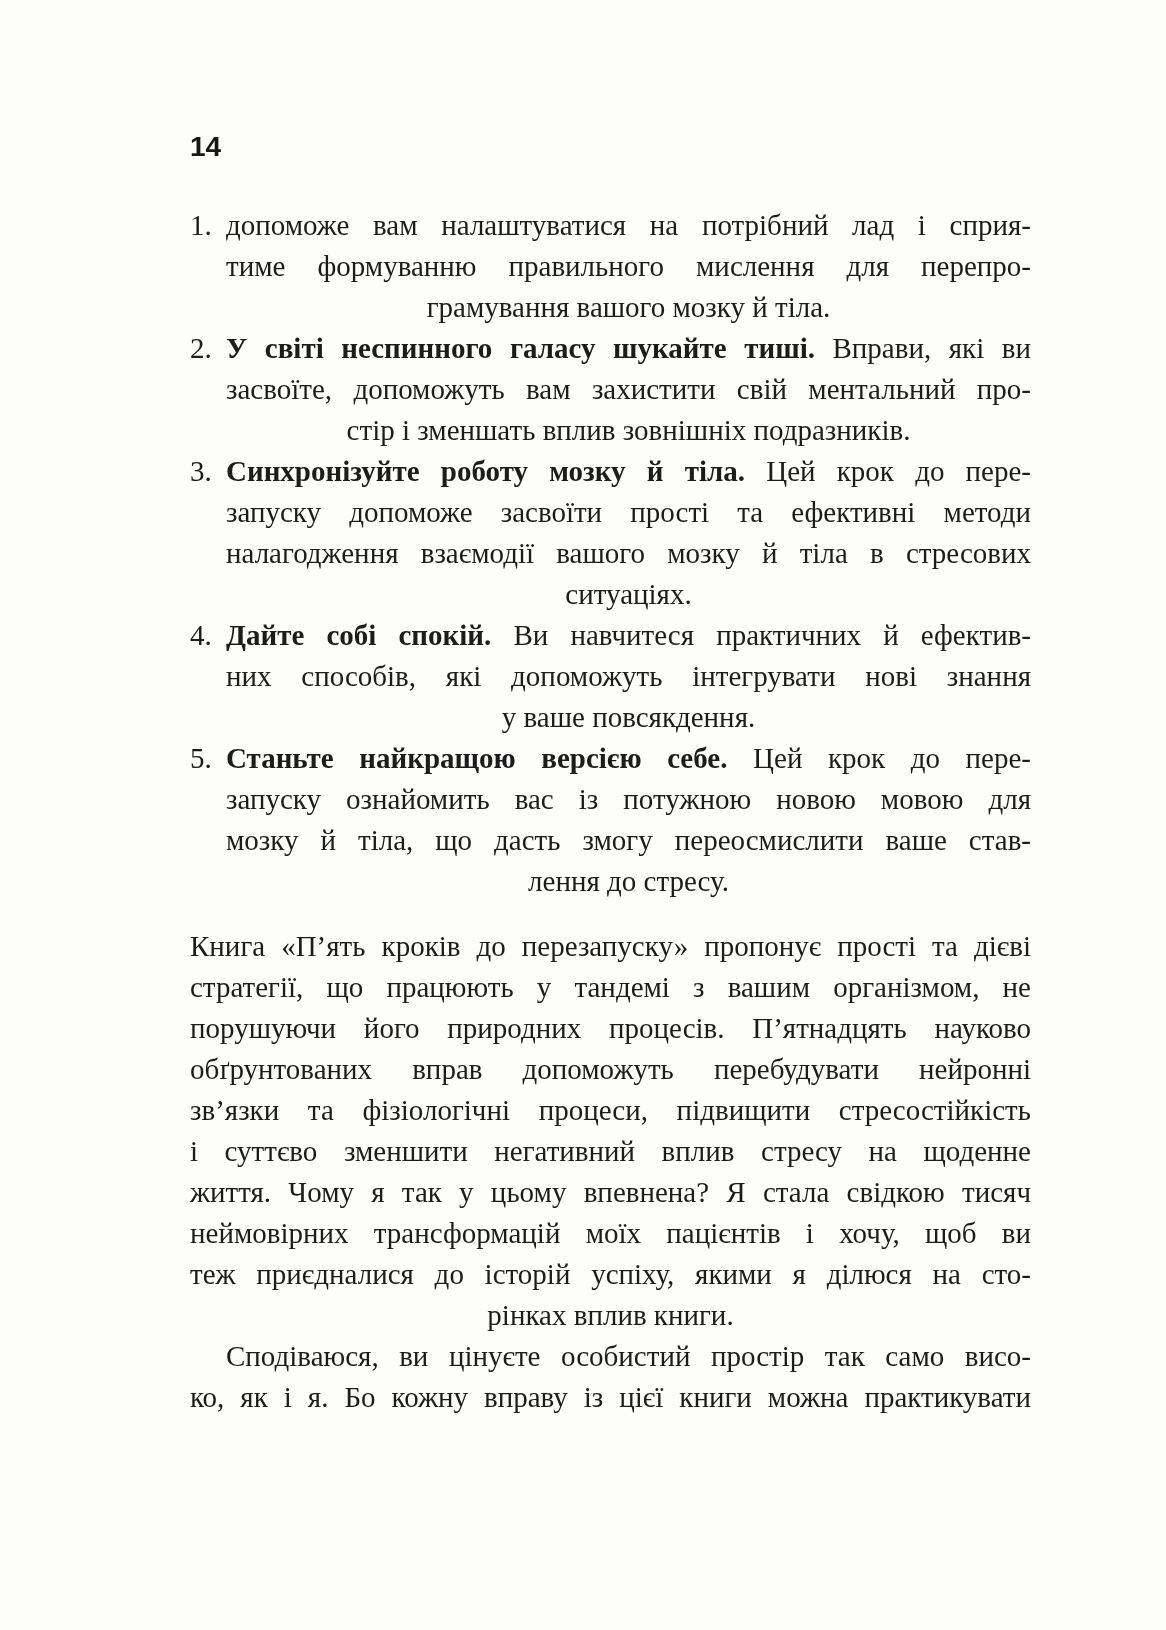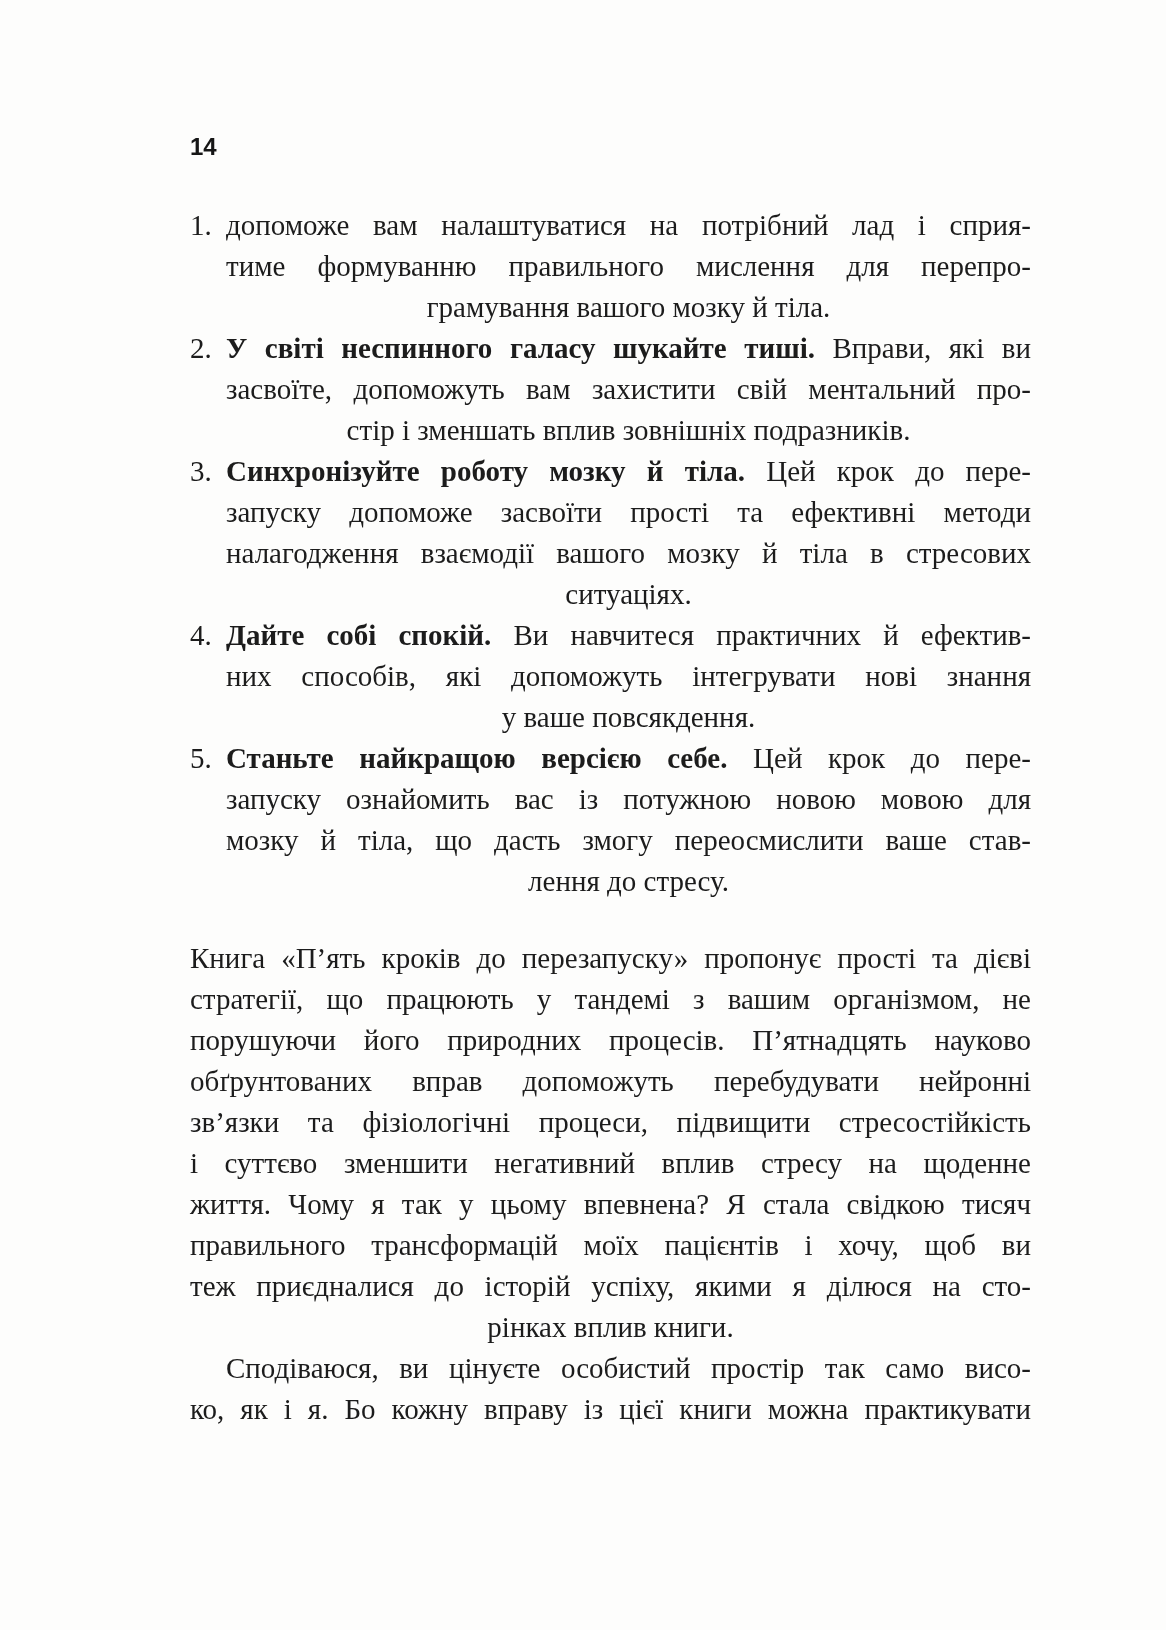--- a/index.html
+++ b/index.html
@@ -18,21 +18,21 @@
   }
   .content {
     position: absolute;
     left: 190px;
     top: 130px;
     width: 841px;
   }
   .page-number {
     font-family: "Liberation Sans", "DejaVu Sans", sans-serif;
     font-weight: bold;
-    font-size: 24px;
+    font-size: 28px;
     line-height: 34px;
     margin-bottom: 41px;
     color: #161616;
   }
   .line {
     font-size: 29px;
     line-height: 41px;
     height: 41px;
     text-align: center;
   }
@@ -54,21 +54,21 @@
     line-height: 41px;
   }
   .item-body {
     flex: 1 1 auto;
     min-width: 0;
   }
   .lead {
     font-weight: bold;
   }
   .paragraphs {
-    margin-top: 36px;
+    margin-top: 24px;
   }
 </style>
 </head>
 <body>
 
 <div class="page">
   <div class="content">
 
     <div class="page-number">14</div>
 
@@ -126,21 +126,21 @@
     <div class="paragraphs">
 
       <div class="paragraph">
         <div class="line j">Книга «П’ять кроків до перезапуску» пропонує прості та дієві</div>
         <div class="line j">стратегії, що працюють у тандемі з вашим організмом, не</div>
         <div class="line j">порушуючи його природних процесів. П’ятнадцять науково</div>
         <div class="line j">обґрунтованих вправ допоможуть перебудувати нейронні</div>
         <div class="line j">зв’язки та фізіологічні процеси, підвищити стресостійкість</div>
         <div class="line j">і суттєво зменшити негативний вплив стресу на щоденне</div>
         <div class="line j">життя. Чому я так у цьому впевнена? Я стала свідкою тисяч</div>
-        <div class="line j">правильного трансформацій моїх пацієнтів і хочу, щоб ви</div>
+        <div class="line j">неймовірних трансформацій моїх пацієнтів і хочу, щоб ви</div>
         <div class="line j">теж приєдналися до історій успіху, якими я ділюся на сто-</div>
         <div class="line">рінках вплив книги.</div>
       </div>
 
       <div class="paragraph">
         <div class="line j indent">Сподіваюся, ви цінуєте особистий простір так само висо-</div>
         <div class="line j">ко, як і я. Бо кожну вправу із цієї книги можна практикувати</div>
       </div>
 
     </div>

